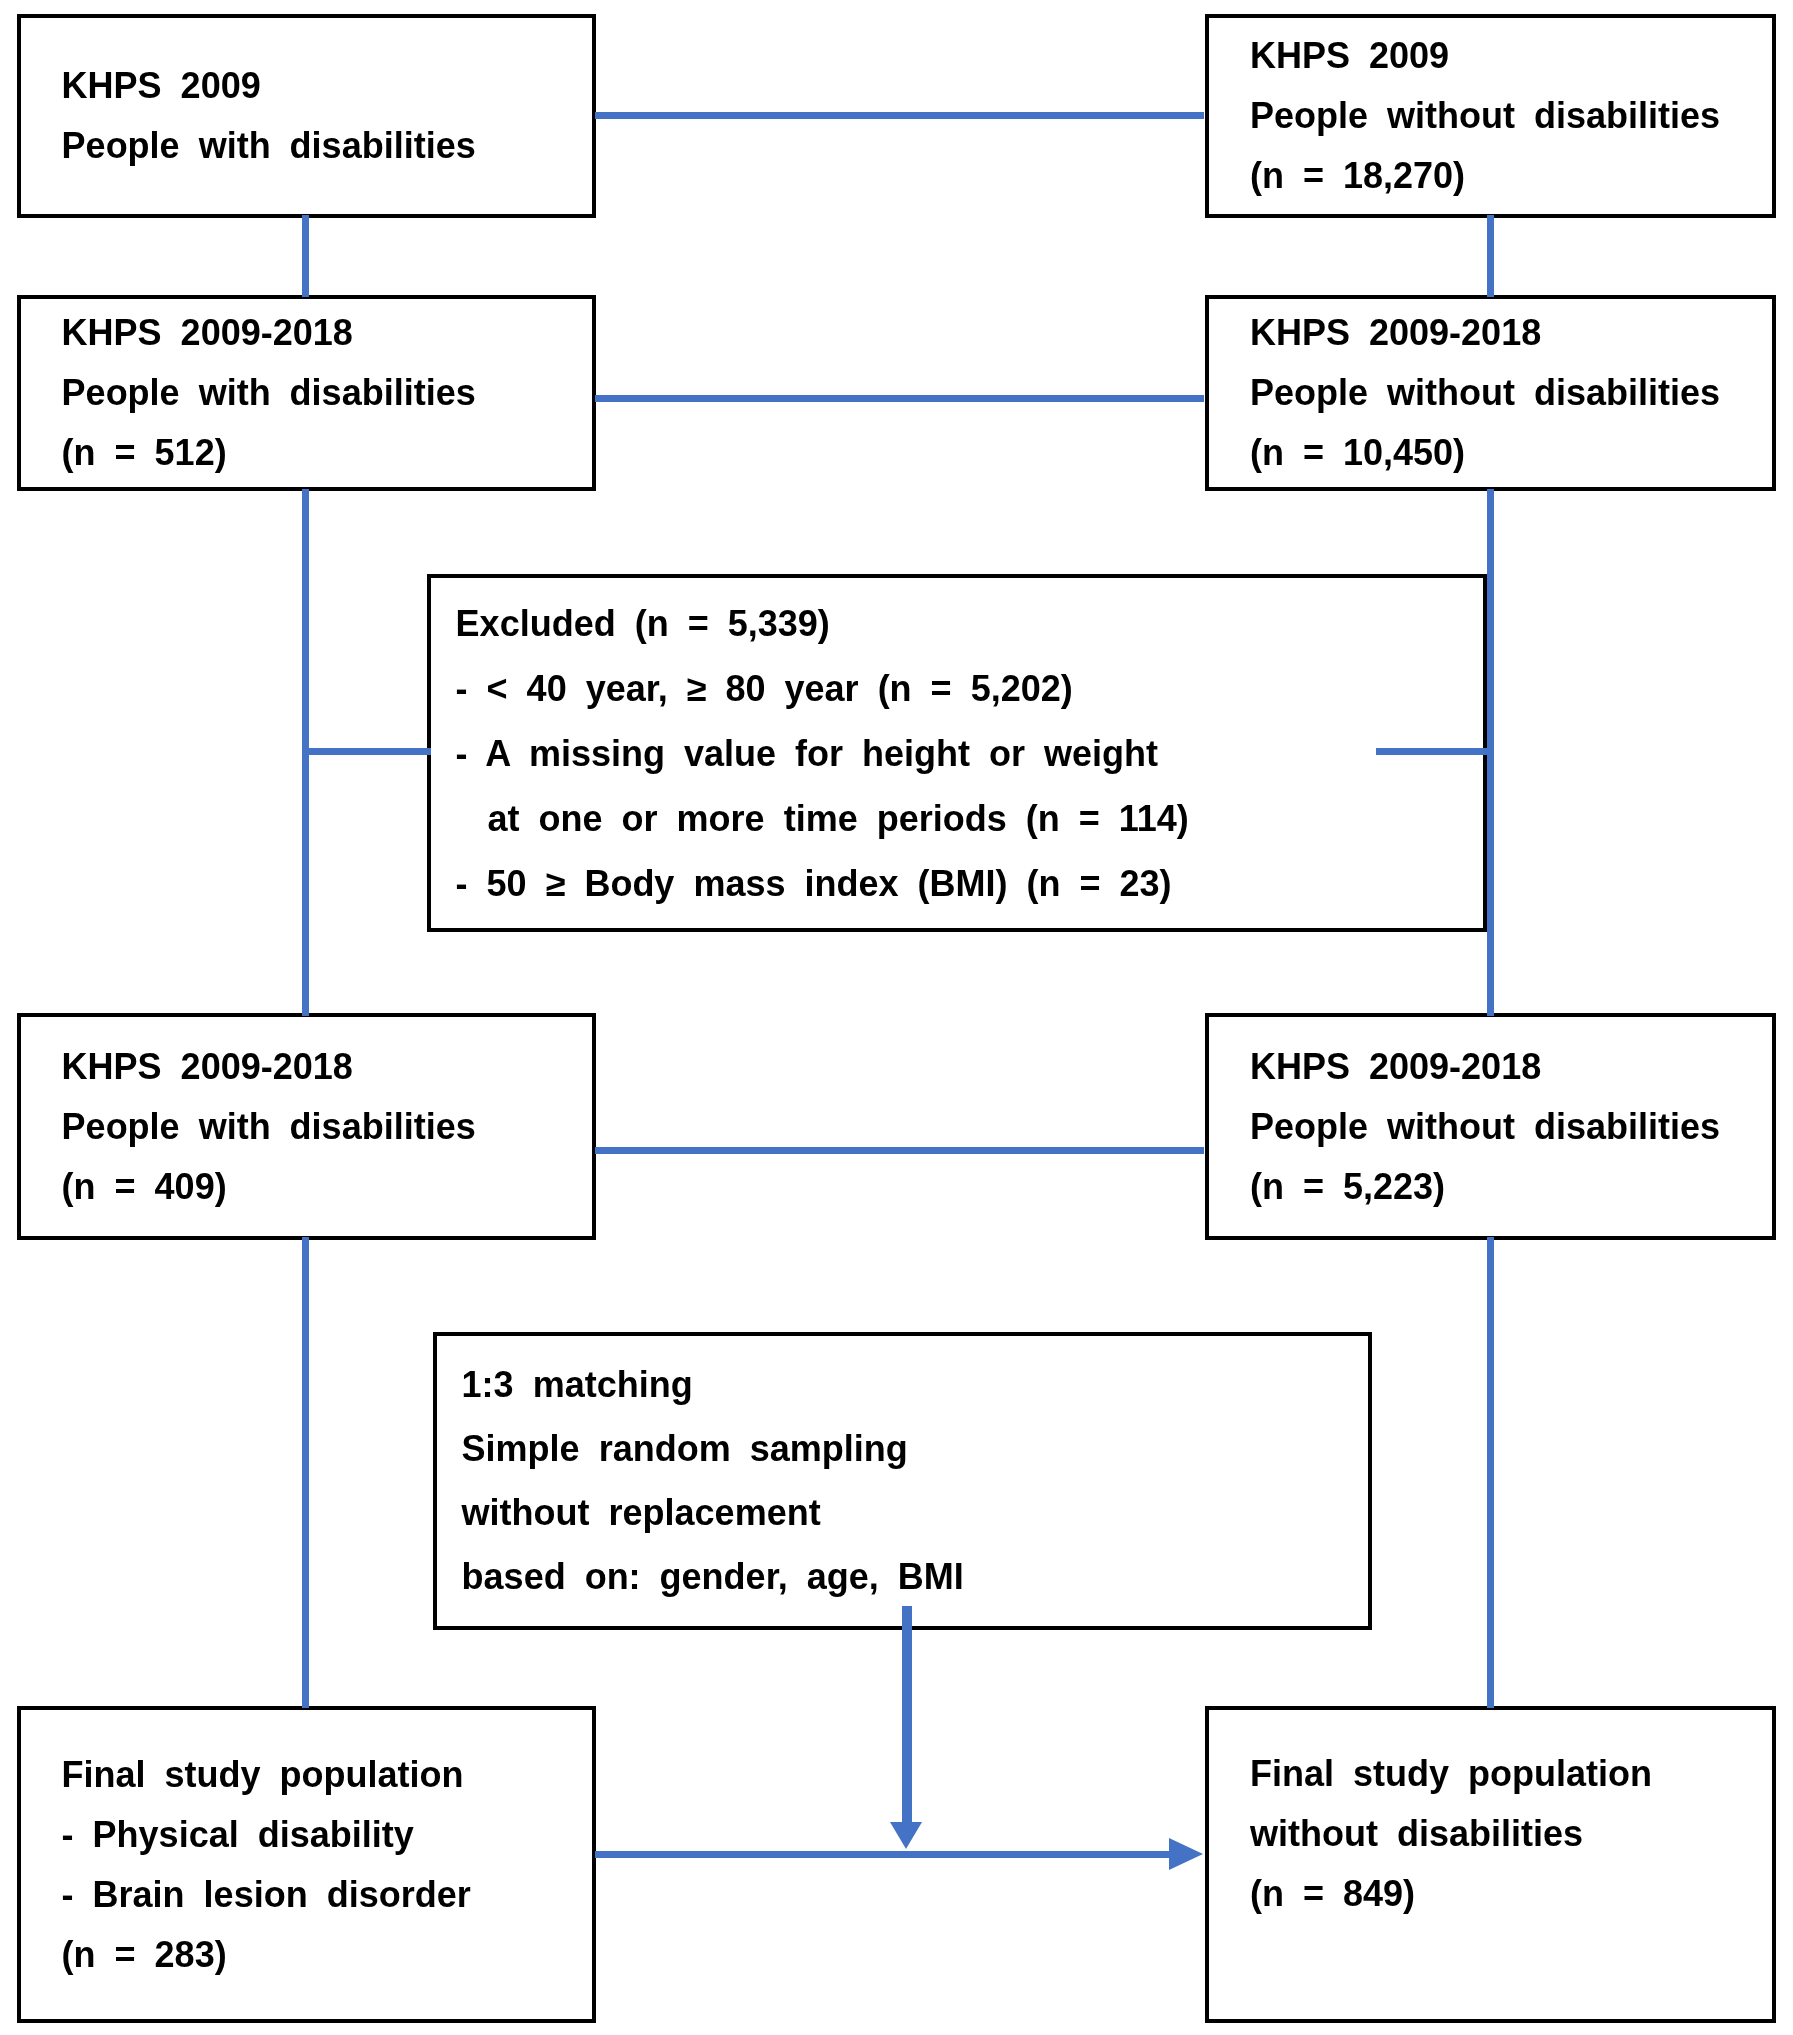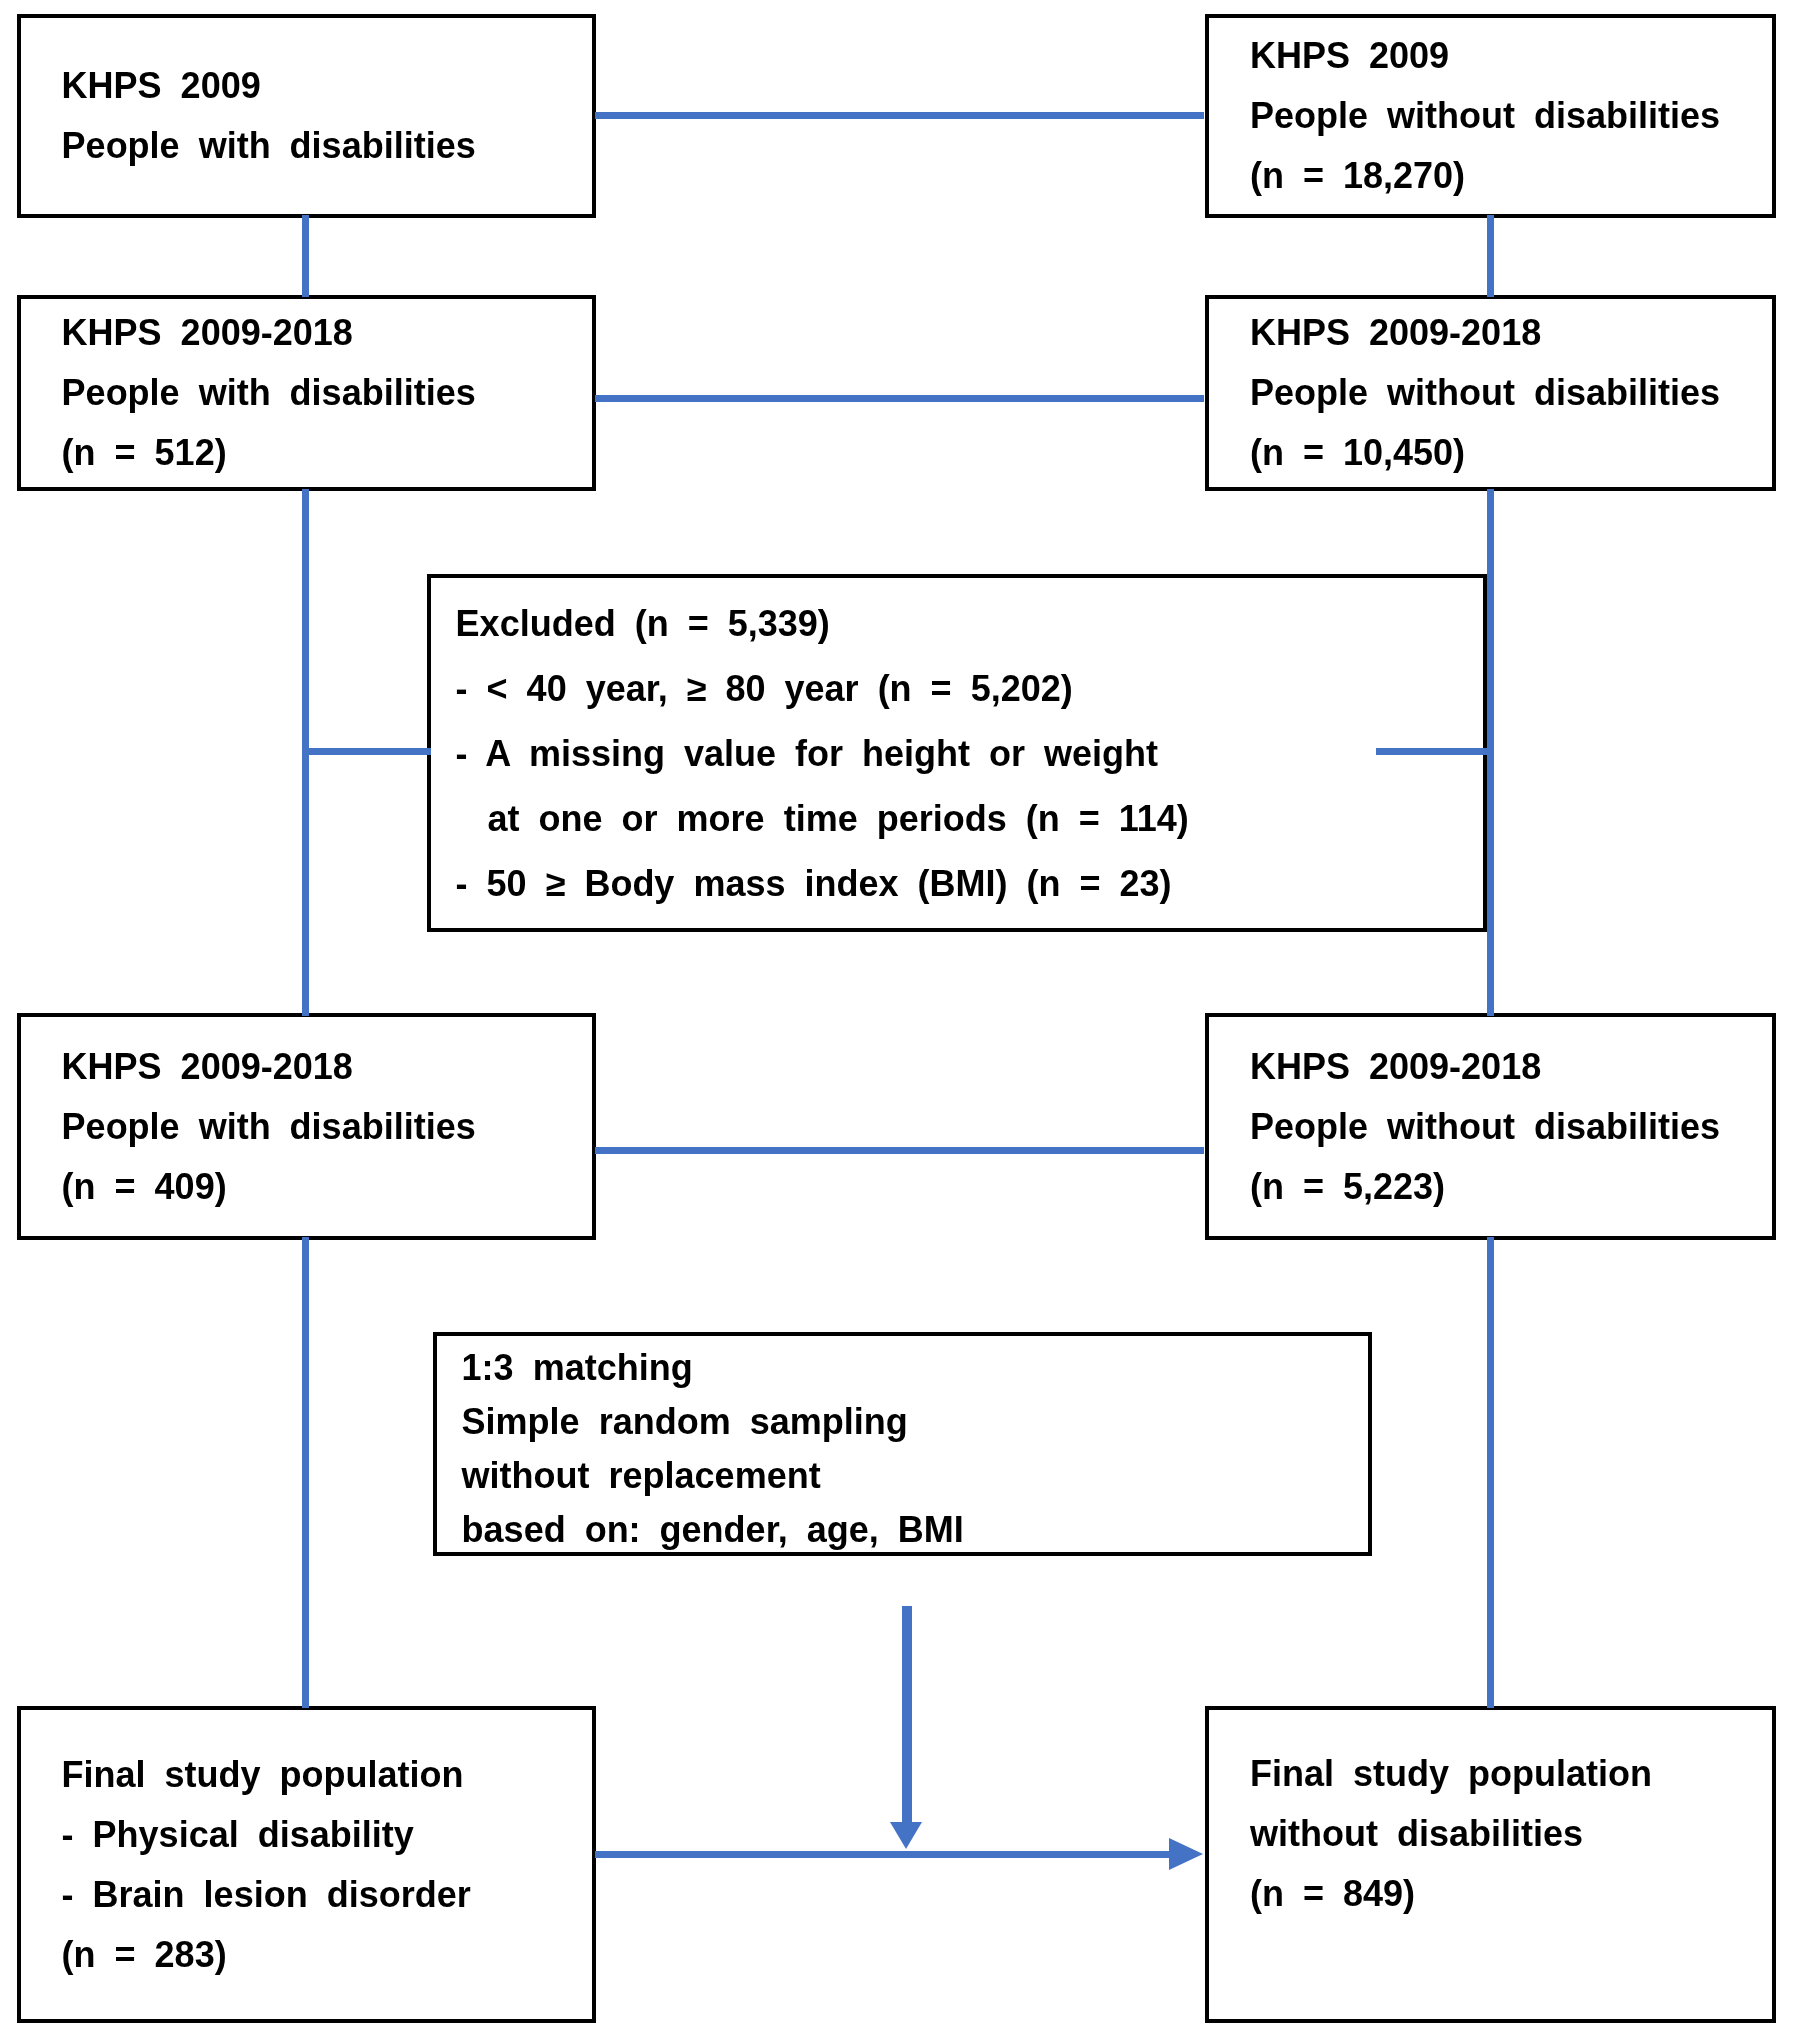--- a/index.html
+++ b/index.html
@@ -34,21 +34,21 @@
   #b-r1l{left:16.6px;top:14px;width:579px;height:204px}
   #b-r1r{left:1205px;top:14px;width:571px;height:204px}
   #b-r2l{left:16.6px;top:295px;width:579px;height:196px}
   #b-r2r{left:1205px;top:295px;width:571px;height:196px}
   #b-r3l{left:16.6px;top:1013px;width:579px;height:227px}
   #b-r3r{left:1205px;top:1013px;width:571px;height:227px}
   #b-fl{left:16.6px;top:1706px;width:579px;height:317px}
   #b-fr{left:1205px;top:1706px;width:571px;height:317px;justify-content:flex-start;padding-top:34px}
   
   #b-ex{left:427px;top:574px;width:1060px;height:358px;line-height:65px;padding-left:24.6px}
-  #b-mt{left:433px;top:1332px;width:939px;height:224px;line-height:64px;padding-left:24.6px}
+  #b-mt{left:433px;top:1332px;width:939px;height:298px;line-height:64px;padding-left:24.6px}
   .indent{padding-left:32px}
   
   .hline,.vline,.stub,.shaft{position:absolute;background:var(--blue)}
   #h1{left:595px;top:112px;width:609px;height:7.4px}
   #h2{left:595px;top:395px;width:609px;height:7.4px}
   #h3{left:595px;top:1147px;width:609px;height:7.4px}
   #vl1{left:302px;top:215px;width:7.4px;height:82px}
   #vl2{left:302px;top:489px;width:7.4px;height:527px}
   #vl3{left:302px;top:1237px;width:7.4px;height:471px}
   #vr1{left:1487px;top:215px;width:7.4px;height:82px}

